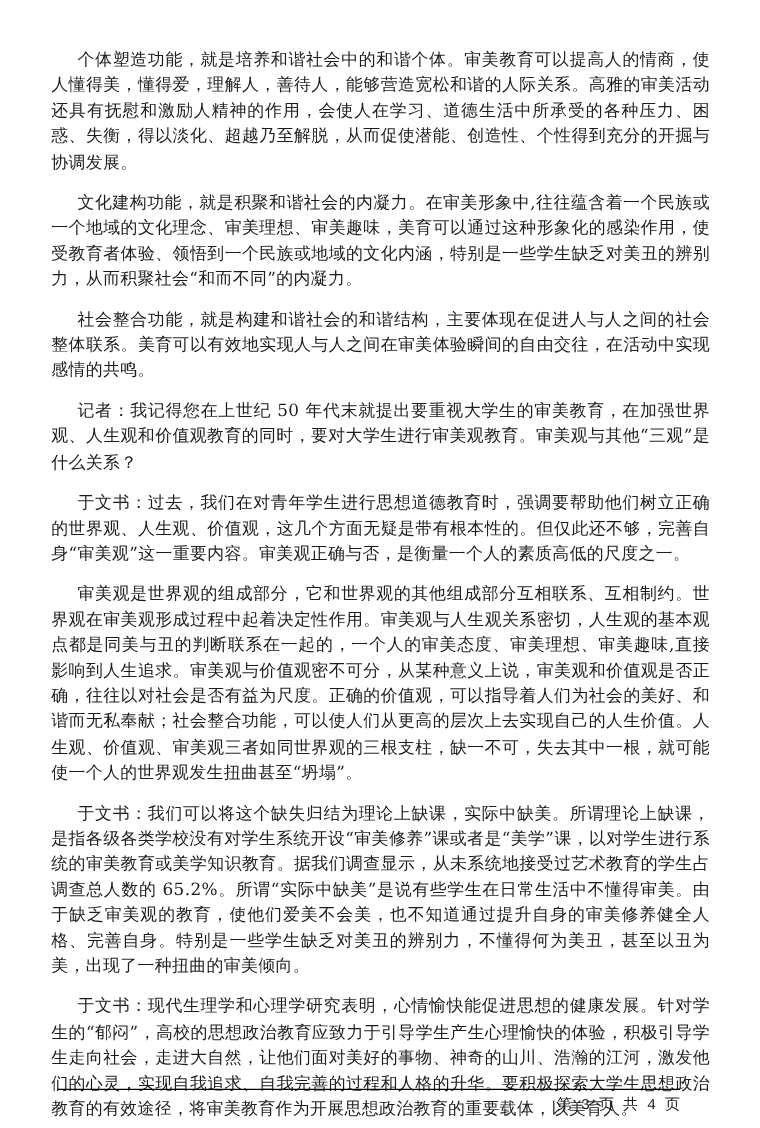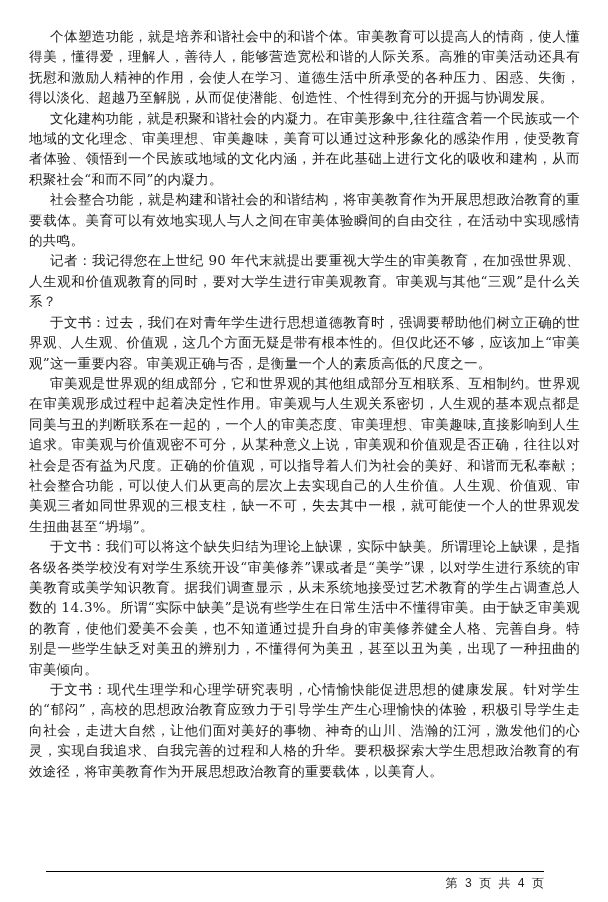--- a/index.html
+++ b/index.html
@@ -15,21 +15,21 @@
     overflow: hidden;
     font-family: "DejaVu Serif", "Liberation Serif", serif;
   }
   .content {
     position: absolute;
     left: 29px;
     top: 26px;
     width: 551px;
   }
   .content p {
-    margin: 0;
+    margin: 12px;
     padding: 0;
     font-size: 13.5px;
     line-height: 20.4px;
     color: #1c1c1c;
     text-align: justify;
     text-justify: inter-ideograph;
     text-indent: 21px;
     letter-spacing: 0.3px;
     word-break: break-all;
   }
@@ -50,25 +50,25 @@
     color: #1c1c1c;
     font-family: Liberation Mono, monospace;
   }
 </style>
 </head>
 <body>
 
 <div class="page">
   <div class="content">
     <p>个体塑造功能，就是培养和谐社会中的和谐个体。审美教育可以提高人的情商，使人懂得美，懂得爱，理解人，善待人，能够营造宽松和谐的人际关系。高雅的审美活动还具有抚慰和激励人精神的作用，会使人在学习、道德生活中所承受的各种压力、困惑、失衡，得以淡化、超越乃至解脱，从而促使潜能、创造性、个性得到充分的开掘与协调发展。</p>
-    <p>文化建构功能，就是积聚和谐社会的内凝力。在审美形象中,往往蕴含着一个民族或一个地域的文化理念、审美理想、审美趣味，美育可以通过这种形象化的感染作用，使受教育者体验、领悟到一个民族或地域的文化内涵，并在此基础上进行文化的吸收和建构，从而积聚社会“和而不同”的内凝力。</p>
-    <p>社会整合功能，就是构建和谐社会的和谐结构，将审美教育作为开展思想政治教育的重要载体。美育可以有效地实现人与人之间在审美体验瞬间的自由交往，在活动中实现感情的共鸣。</p>
-    <p>记者：我记得您在上世纪 90 年代末就提出要重视大学生的审美教育，在加强世界观、人生观和价值观教育的同时，要对大学生进行审美观教育。审美观与其他“三观”是什么关系？</p>
-    <p>于文书：过去，我们在对青年学生进行思想道德教育时，强调要帮助他们树立正确的世界观、人生观、价值观，这几个方面无疑是带有根本性的。但仅此还不够，应该加上“审美观”这一重要内容。审美观正确与否，是衡量一个人的素质高低的尺度之一。</p>
+    <p>文化建构功能，就是积聚和谐社会的内凝力。在审美形象中,往往蕴含着一个民族或一个地域的文化理念、审美理想、审美趣味，美育可以通过这种形象化的感染作用，使受教育者体验、领悟到一个民族或地域的文化内涵，特别是一些学生缺乏对美丑的辨别力，从而积聚社会“和而不同”的内凝力。</p>
+    <p>社会整合功能，就是构建和谐社会的和谐结构，主要体现在促进人与人之间的社会整体联系。美育可以有效地实现人与人之间在审美体验瞬间的自由交往，在活动中实现感情的共鸣。</p>
+    <p>记者：我记得您在上世纪 50 年代末就提出要重视大学生的审美教育，在加强世界观、人生观和价值观教育的同时，要对大学生进行审美观教育。审美观与其他“三观”是什么关系？</p>
+    <p>于文书：过去，我们在对青年学生进行思想道德教育时，强调要帮助他们树立正确的世界观、人生观、价值观，这几个方面无疑是带有根本性的。但仅此还不够，完善自身“审美观”这一重要内容。审美观正确与否，是衡量一个人的素质高低的尺度之一。</p>
     <p>审美观是世界观的组成部分，它和世界观的其他组成部分互相联系、互相制约。世界观在审美观形成过程中起着决定性作用。审美观与人生观关系密切，人生观的基本观点都是同美与丑的判断联系在一起的，一个人的审美态度、审美理想、审美趣味,直接影响到人生追求。审美观与价值观密不可分，从某种意义上说，审美观和价值观是否正确，往往以对社会是否有益为尺度。正确的价值观，可以指导着人们为社会的美好、和谐而无私奉献；社会整合功能，可以使人们从更高的层次上去实现自己的人生价值。人生观、价值观、审美观三者如同世界观的三根支柱，缺一不可，失去其中一根，就可能使一个人的世界观发生扭曲甚至“坍塌”。</p>
-    <p>于文书：我们可以将这个缺失归结为理论上缺课，实际中缺美。所谓理论上缺课，是指各级各类学校没有对学生系统开设“审美修养”课或者是“美学”课，以对学生进行系统的审美教育或美学知识教育。据我们调查显示，从未系统地接受过艺术教育的学生占调查总人数的 14.3%。所谓“实际中缺美”是说有些学生在日常生活中不懂得审美。由于缺乏审美观的教育，使他们爱美不会美，也不知道通过提升自身的审美修养健全人格、完善自身。特别是一些学生缺乏对美丑的辨别力，不懂得何为美丑，甚至以丑为美，出现了一种扭曲的审美倾向。</p>
+    <p>于文书：我们可以将这个缺失归结为理论上缺课，实际中缺美。所谓理论上缺课，是指各级各类学校没有对学生系统开设“审美修养”课或者是“美学”课，以对学生进行系统的审美教育或美学知识教育。据我们调查显示，从未系统地接受过艺术教育的学生占调查总人数的 65.2%。所谓“实际中缺美”是说有些学生在日常生活中不懂得审美。由于缺乏审美观的教育，使他们爱美不会美，也不知道通过提升自身的审美修养健全人格、完善自身。特别是一些学生缺乏对美丑的辨别力，不懂得何为美丑，甚至以丑为美，出现了一种扭曲的审美倾向。</p>
     <p>于文书：现代生理学和心理学研究表明，心情愉快能促进思想的健康发展。针对学生的“郁闷”，高校的思想政治教育应致力于引导学生产生心理愉快的体验，积极引导学生走向社会，走进大自然，让他们面对美好的事物、神奇的山川、浩瀚的江河，激发他们的心灵，实现自我追求、自我完善的过程和人格的升华。要积极探索大学生思想政治教育的有效途径，将审美教育作为开展思想政治教育的重要载体，以美育人。</p>
 
   </div>
 
   <div class="footer-rule"></div>
   <div class="page-number">第 3 页 共 4 页</div>
 </div>
 
 </body></html>

